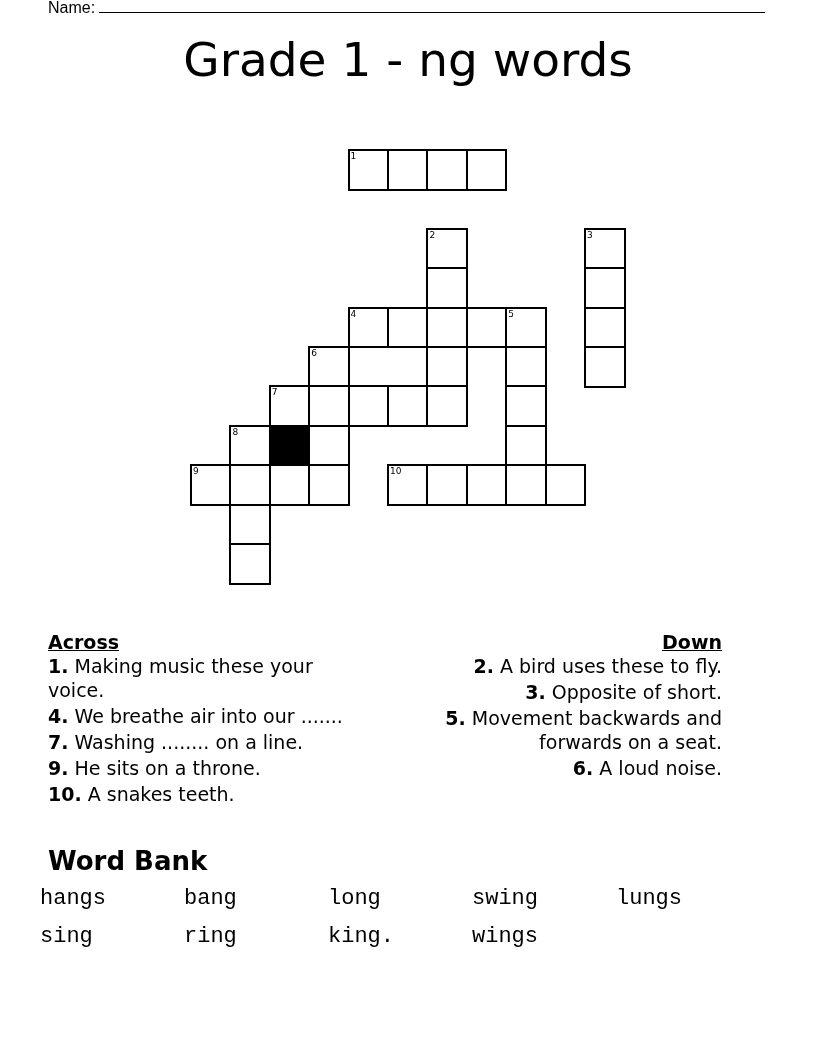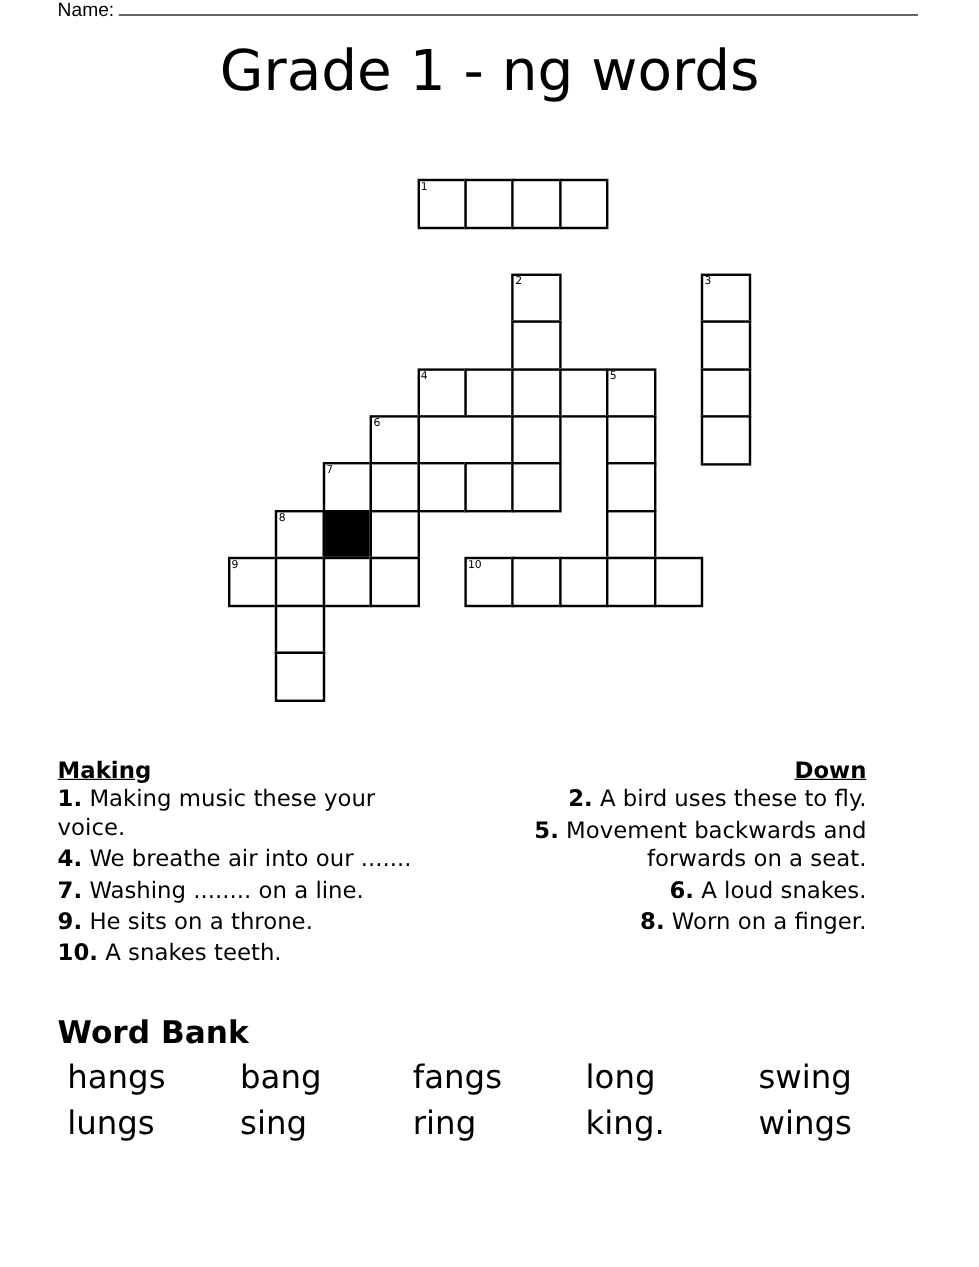--- a/index.html
+++ b/index.html
@@ -11,21 +11,21 @@
   .cell { position:absolute; box-sizing:border-box; border:2px solid #000; background:#fff; width:41.5px; height:41.5px; }
   .cell.black { background:#000; }
   .num { position:absolute; left:1px; top:0px; font-size:9px; line-height:11px; font-family:"DejaVu Sans", sans-serif; }
   .clues { position:absolute; top:630px; font-size:19px; line-height:24px; }
   .clues h3 { margin:0; font-size:19px; font-weight:bold; text-decoration:underline; line-height:24px; }
   .clue { margin:0 0 2px 0; }
   .clue b { font-weight:bold; }
   .across { left:48px; width:300px; }
   .down { left:412px; width:310px;text-align:right; }
   .wb-title { position:absolute; left:48px; top:846px; font-size:26px; font-weight:bold; }
-  .wb { position:absolute; left:56px; top:882px; width:720px; display:grid; grid-template-columns:144px 144px 144px 144px 144px; row-gap:4px; font-size:27px; line-height:34px; }
+  .wb { position:absolute; left:40px; top:882px; width:720px; display:grid; grid-template-columns:144px 144px 144px 144px 144px; row-gap:4px; font-size:22px; line-height:34px;font-family:Liberation Mono, monospace; }
 </style>
 </head>
 <body>
 
 <div class="name-row">
   <span>Name:</span><span class="name-line"></span>
 </div>
 
 <div class="title">Grade 1 - ng words</div>
 
@@ -86,45 +86,44 @@
     </div>
     <div class="cell" style="left: 426.4px; top: 464.2px;"></div>
     <div class="cell" style="left: 465.8px; top: 464.2px;"></div>
     <div class="cell" style="left: 505.2px; top: 464.2px;"></div>
     <div class="cell" style="left: 544.6px; top: 464.2px;"></div>
     <div class="cell" style="left: 229.4px; top: 503.6px;"></div>
     <div class="cell" style="left: 229.4px; top: 543px;"></div>
   </div>
 
 <div class="clues across">
-  <h3>Making</h3>
+  <h3>Across</h3>
   <div id="across-list">
       <div class="clue"><b>1.</b><span> Making music these your voice.</span></div>
       <div class="clue"><b>4.</b><span> We breathe air into our .......</span></div>
       <div class="clue"><b>7.</b><span> Washing ........ on a line.</span></div>
       <div class="clue"><b>9.</b><span> He sits on a throne.</span></div>
       <div class="clue"><b>10.</b><span> A snakes teeth.</span></div>
     </div>
 </div>
 
 <div class="clues down">
   <h3>Down</h3>
   <div id="down-list">
       <div class="clue"><b>2.</b><span> A bird uses these to fly.</span></div>
+      <div class="clue"><b>3.</b><span> Opposite of short.</span></div>
       <div class="clue"><b>5.</b><span> Movement backwards and forwards on a seat.</span></div>
-      <div class="clue"><b>6.</b><span> A loud snakes.</span></div>
-      <div class="clue"><b>8.</b><span> Worn on a finger.</span></div>
+      <div class="clue"><b>6.</b><span> A loud noise.</span></div>
     </div>
 </div>
 
 <div class="wb-title">Word Bank</div>
 <div class="wb" id="wb">
     <div>hangs</div>
     <div>bang</div>
-    <div>fangs</div>
     <div>long</div>
     <div>swing</div>
     <div>lungs</div>
     <div>sing</div>
     <div>ring</div>
     <div>king.</div>
     <div>wings</div>
   </div>
 
 </body></html>

